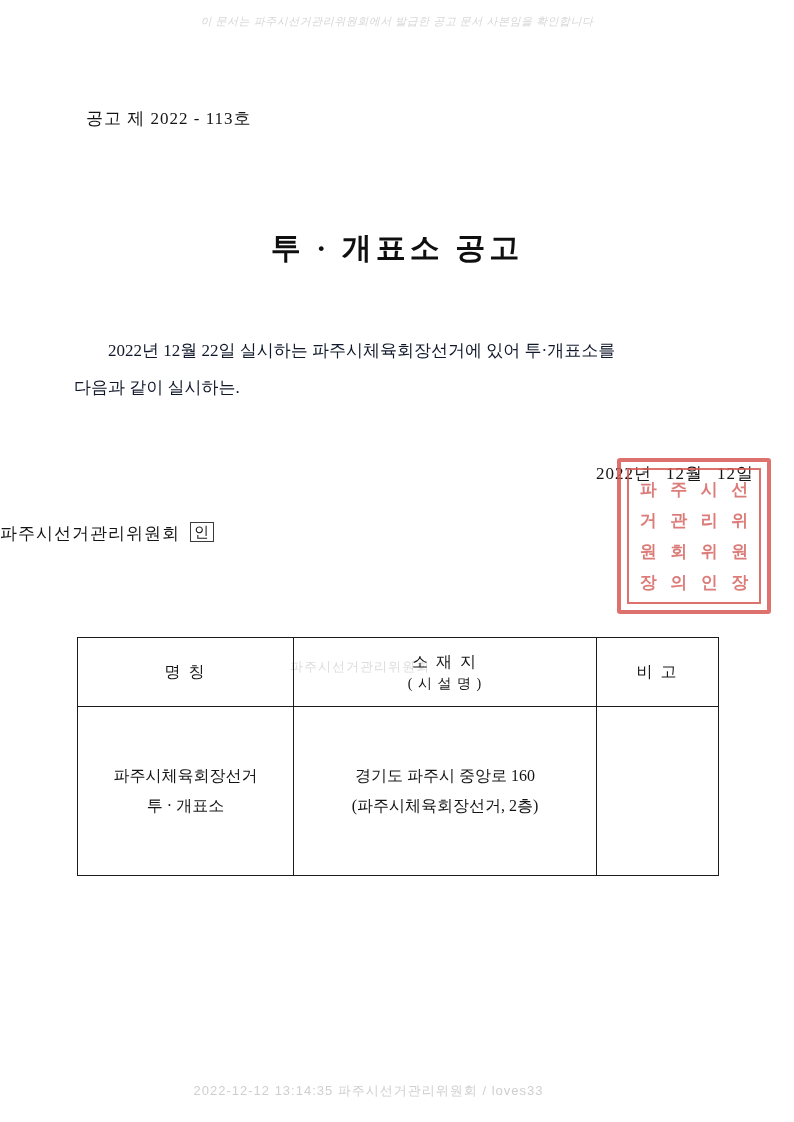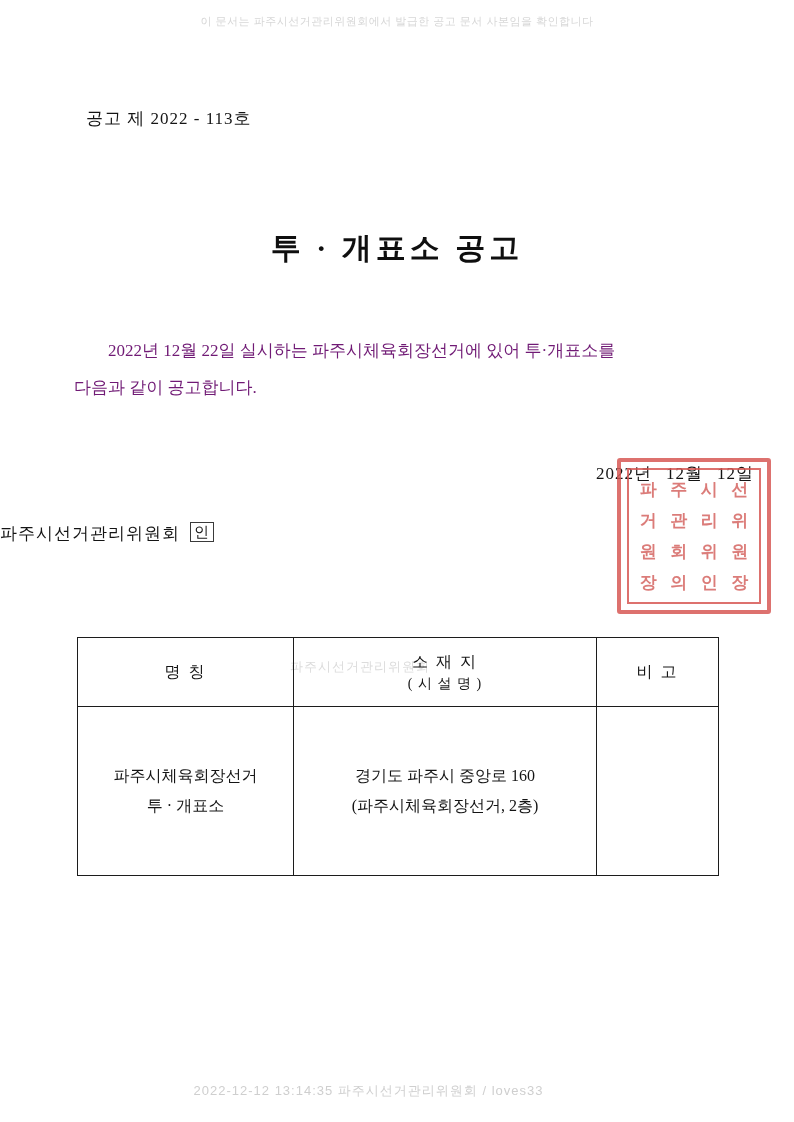--- a/index.html
+++ b/index.html
@@ -28,20 +28,21 @@
     position: absolute;
     top: 14px;
     left: 0;
     width: 794px;
     text-align: center;
     font-size: 11px;
     color: #c9c9c9;
     letter-spacing: 0.5px;
     font-family: "Liberation Sans", sans-serif;
     opacity: 0.75;
+    font-style: italic;
   }
 
   .doc-number {
     position: absolute;
     top: 107px;
     left: 74px;
     font-size: 17px;
     letter-spacing: 1px;
     color: #151515;
     white-space: nowrap;
@@ -60,21 +61,21 @@
     color: #0f0f0f;
   }
 
   .body-text {
     position: absolute;
     top: 333px;
     left: 74px;
     width: 648px;
     font-size: 17px;
     line-height: 2.15;
-    color: #701a75;
+    color: #0f172a;
     text-align: justify;
     word-break: keep-all;
   }
   .body-text .indent {
     display: inline-block;
     width: 34px;
   }
 
   .date-line {
     position: absolute;
@@ -207,21 +208,21 @@
 <div class="page">
 
   <div class="scan-top">이 문서는 파주시선거관리위원회에서 발급한 공고 문서 사본임을 확인합니다</div>
 
   <div class="doc-number">공고 제 2022 - 113호</div>
 
   <div class="doc-title">투 · 개표소 공고</div>
 
   <div class="body-text">
     <span class="indent"></span><span>2022년 12월 22일 실시하는 파주시체육회장선거에 있어 투·개표소를</span><br>
-    <span>다음과 같이 공고합니다.</span>
+    <span>다음과 같이 실시하는.</span>
   </div>
 
   <div class="date-line">
     <span>2022년</span><span class="sp"></span><span>12월</span><span class="sp"></span><span>12일</span>
   </div>
 
   <div class="org-line">
     <span>파주시선거관리위원회</span><span class="seal-mark">인</span>
   </div>
 

